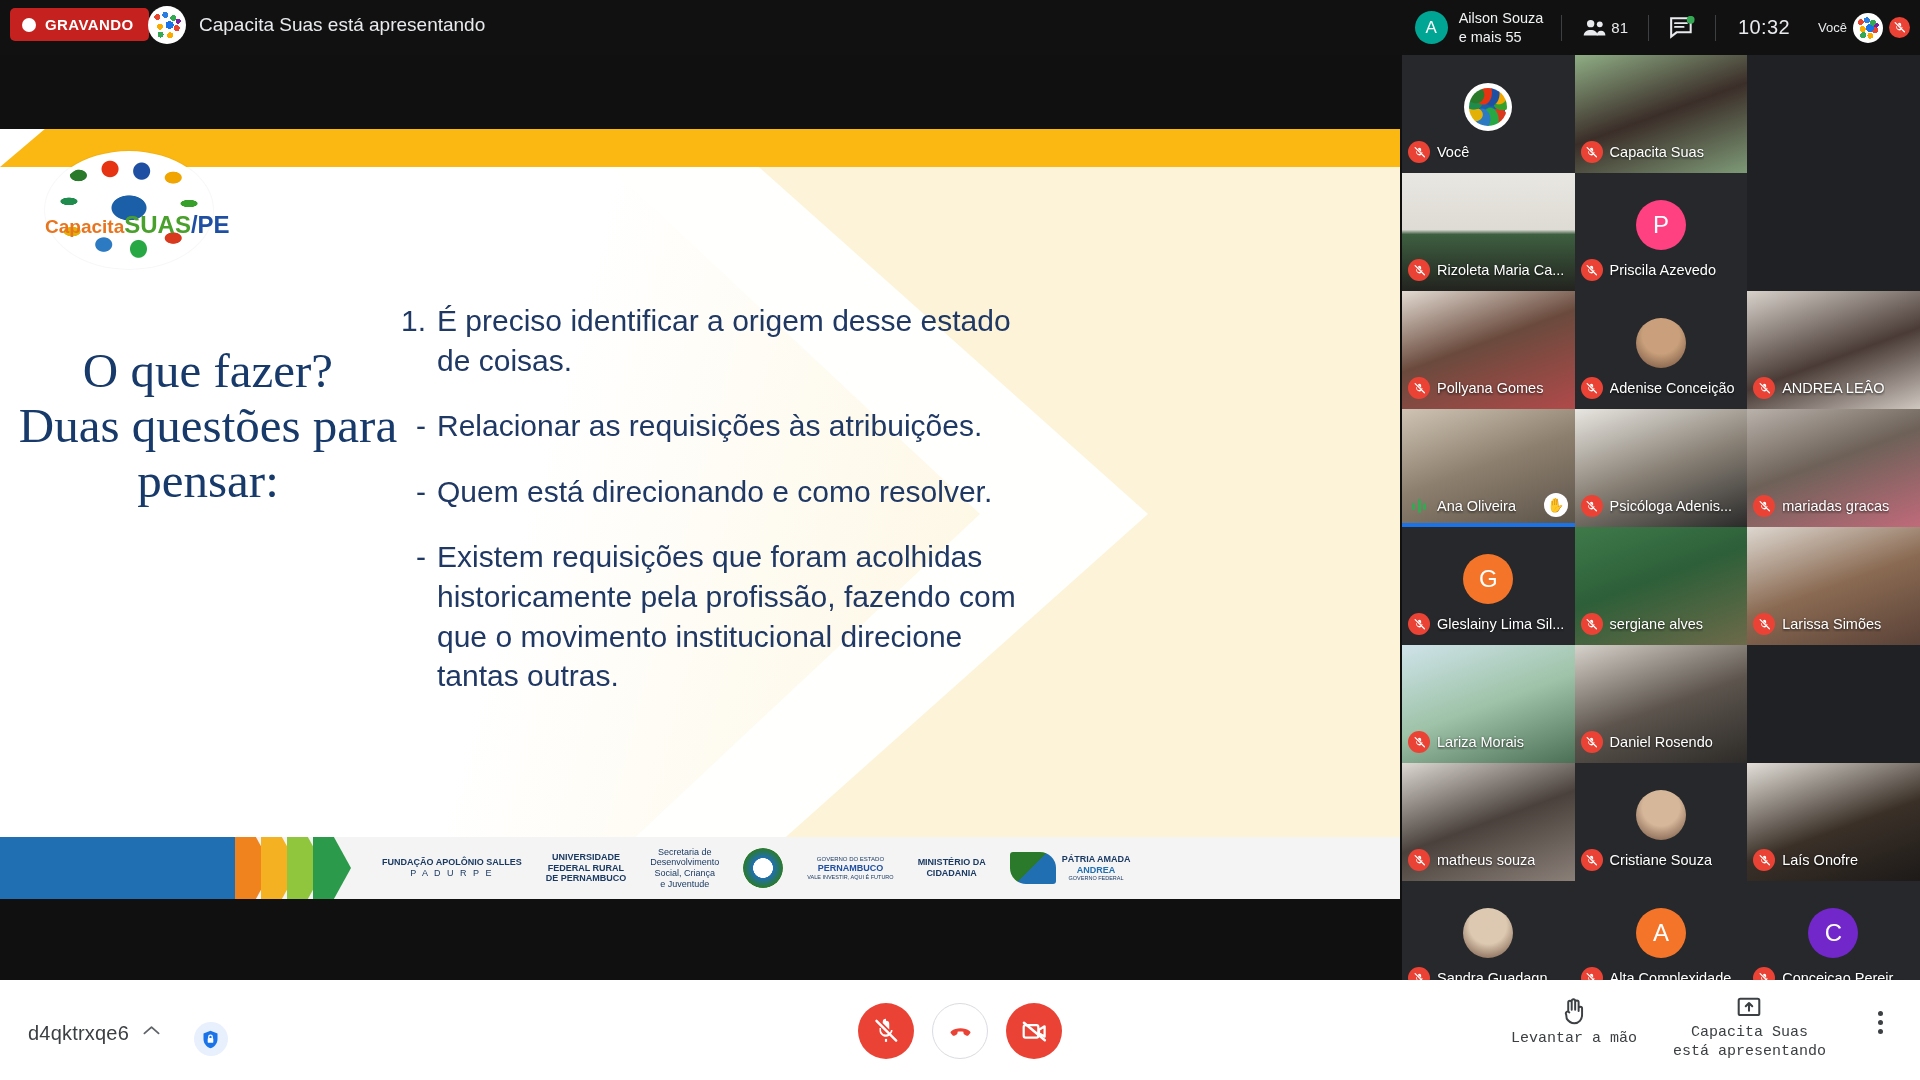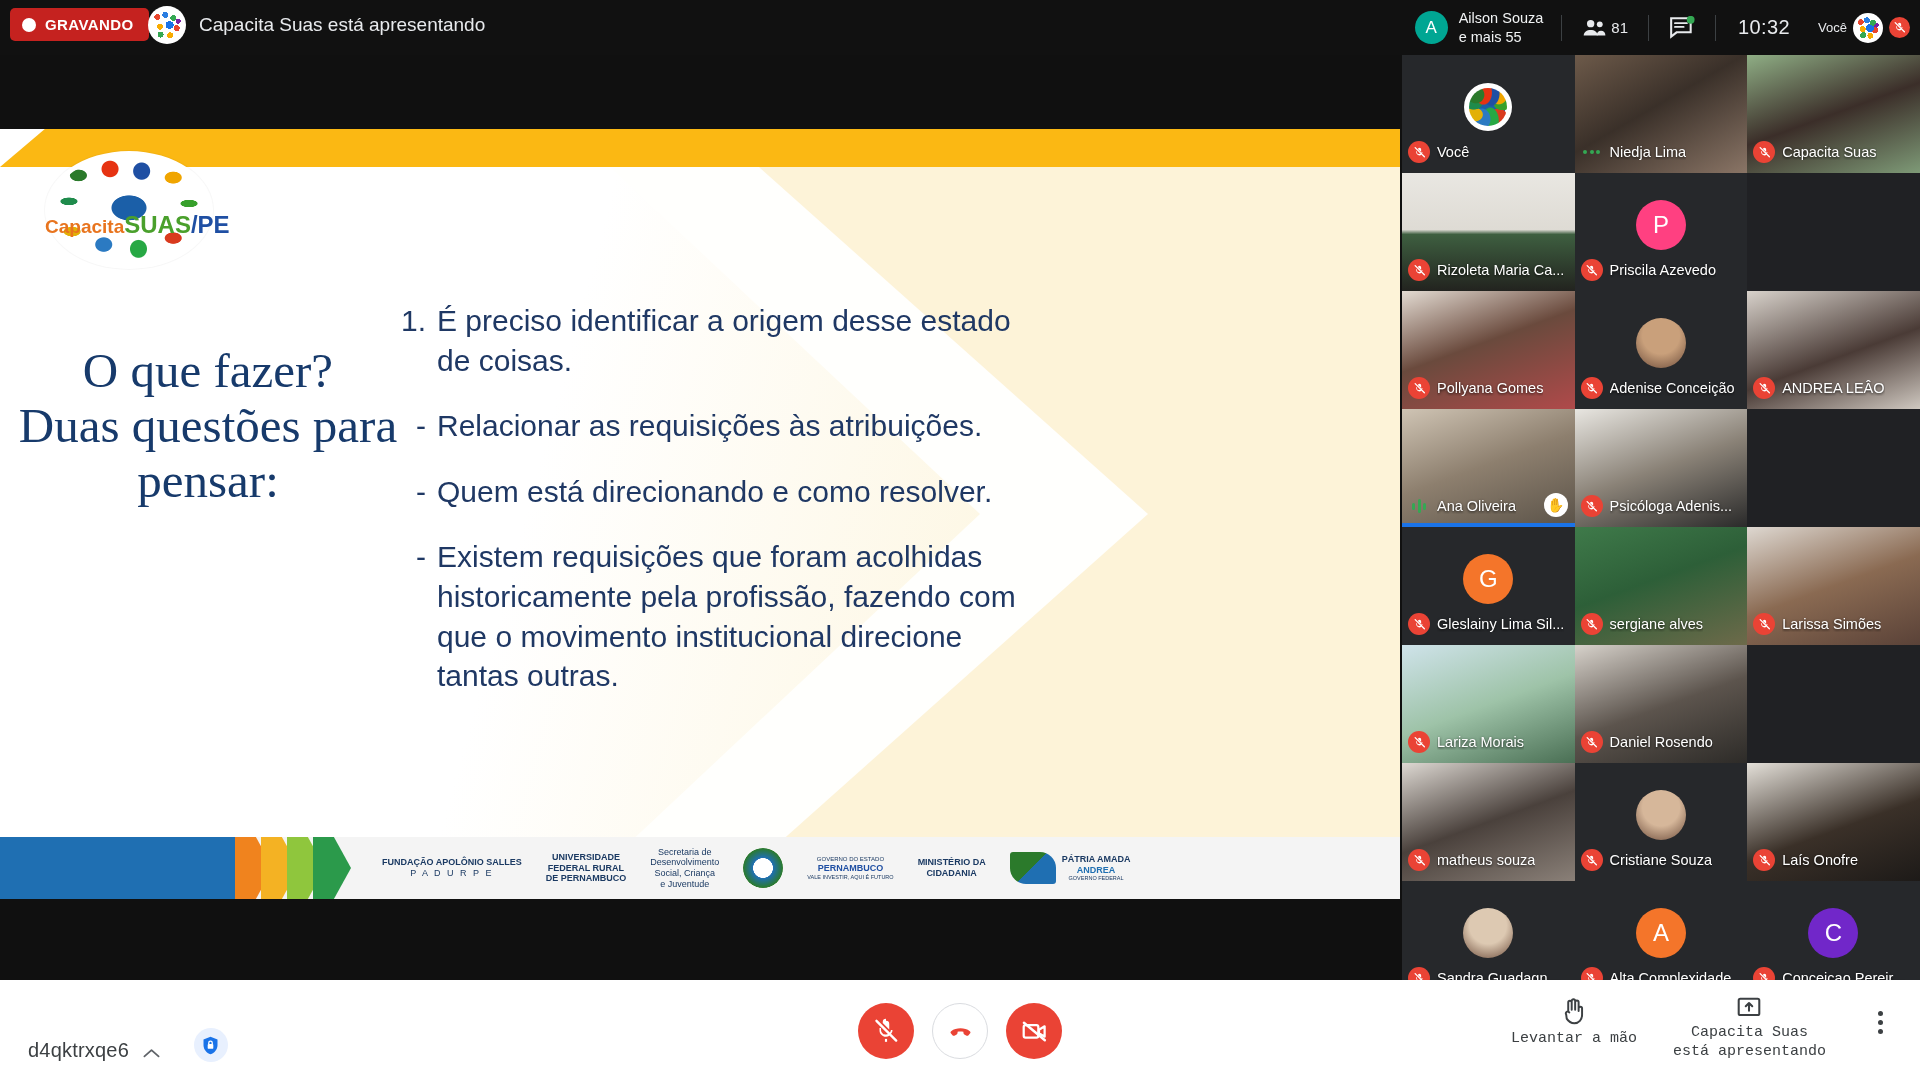--- a/index.html
+++ b/index.html
@@ -111,21 +111,21 @@
   .levels i { display:block; width:3px; background:#34a853; border-radius:2px; }
   .dots { width:22px; height:22px; flex:none; display:flex; align-items:center; justify-content:center; gap:2.5px; }
   .dots i { display:block; width:4px; height:4px; border-radius:50%; background:#34a853; }
   .pname { color:#fff; font-size:14.5px; white-space:nowrap; overflow:hidden; text-overflow:ellipsis;
     text-shadow:0 1px 3px rgba(0,0,0,.85); max-width:130px; }
   .handraise { position:absolute; right:7px; bottom:10px; width:24px; height:24px; border-radius:50%;
     background:#fff; display:flex; align-items:center; justify-content:center; font-size:14px; }
 
   
   #bottombar { position:absolute; left:0; bottom:0; width:1920px; height:100px; background:#fff; z-index:50; }
-  #meetcode { position:absolute; left:28px; top:48px; display:flex; align-items:flex-end; gap:14px; }
+  #meetcode { position:absolute; left:28px; top:42px; display:flex; align-items:flex-start; gap:14px; }
   #meetcode-text { color:#3c4043; font-size:20px; letter-spacing:.2px; }
   #chev-up { color:#5f6368; font-size:15px; }
   #shield { margin-left:20px; width:34px; height:34px; border-radius:50%; background:#e8f0fe;
     display:flex; align-items:center; justify-content:center; }
   #center-ctrl { position:absolute; left:50%; top:23px; transform:translateX(-50%); display:flex; gap:18px; }
   .cbtn { width:56px; height:56px; border-radius:50%; display:flex; align-items:center; justify-content:center; }
   .cbtn.red { background:#ea4335; }
   .cbtn.ghost { background:#fff; border:1px solid #dadce0; }
   #right-ctrl { position:absolute; right:22px; top:16px; display:flex; align-items:flex-start; gap:36px; }
   .rbtn { display:flex; flex-direction:column; align-items:center; gap:4px; min-width:90px;font-family:Liberation Mono, monospace; }
@@ -299,31 +299,20 @@
               <svg width="13" height="13" viewBox="0 0 24 24">
                 <path d="M4 3l17 17" stroke="#fff" stroke-width="2.4" stroke-linecap="round"></path>
                 <path d="M12 3a3 3 0 013 3v5.2L9 5.6V6a3 3 0 013-3z" fill="#fff"></path>
                 <path d="M17.5 11a5.5 5.5 0 01-8 4.9l1.5-1.5A4 4 0 0016 11zM7.2 9.6V11a4.8 4.8 0 007.2 4.1l1.2 1.2A6.4 6.4 0 015.8 11V9.6z" fill="#fff"></path>
               </svg>
             </span>
             <span class="pname">Você</span>
           </div>
         </div>
         <div class="tile">
-          <div class="vid" style="background: linear-gradient(150deg, rgb(109, 90, 74) 0%, rgb(58, 48, 41) 45%, rgb(138, 117, 102) 100%);"></div>
-          <div class="namebar">
-            <span class="dots">
-              <i></i>
-              <i></i>
-              <i></i>
-            </span>
-            <span class="pname">Niedja Lima</span>
-          </div>
-        </div>
-        <div class="tile">
           <div class="vid" style="background: linear-gradient(160deg, rgb(143, 174, 133) 0%, rgb(59, 46, 41) 50%, rgb(126, 154, 119) 100%);"></div>
           <div class="namebar">
             <span class="micoff">
               <svg width="13" height="13" viewBox="0 0 24 24">
                 <path d="M4 3l17 17" stroke="#fff" stroke-width="2.4" stroke-linecap="round"></path>
                 <path d="M12 3a3 3 0 013 3v5.2L9 5.6V6a3 3 0 013-3z" fill="#fff"></path>
                 <path d="M17.5 11a5.5 5.5 0 01-8 4.9l1.5-1.5A4 4 0 0016 11zM7.2 9.6V11a4.8 4.8 0 007.2 4.1l1.2 1.2A6.4 6.4 0 015.8 11V9.6z" fill="#fff"></path>
               </svg>
             </span>
             <span class="pname">Capacita Suas</span>
@@ -418,20 +407,33 @@
           <div class="vid" style="background: linear-gradient(160deg, rgb(232, 230, 225) 0%, rgb(138, 130, 119) 50%, rgb(42, 42, 42) 100%);"></div>
           <div class="namebar">
             <span class="micoff">
               <svg width="13" height="13" viewBox="0 0 24 24">
                 <path d="M4 3l17 17" stroke="#fff" stroke-width="2.4" stroke-linecap="round"></path>
                 <path d="M12 3a3 3 0 013 3v5.2L9 5.6V6a3 3 0 013-3z" fill="#fff"></path>
                 <path d="M17.5 11a5.5 5.5 0 01-8 4.9l1.5-1.5A4 4 0 0016 11zM7.2 9.6V11a4.8 4.8 0 007.2 4.1l1.2 1.2A6.4 6.4 0 015.8 11V9.6z" fill="#fff"></path>
               </svg>
             </span>
             <span class="pname">Psicóloga Adenis...</span>
+          </div>
+        </div>
+        <div class="tile">
+          <div class="vid" style="background: linear-gradient(160deg, rgb(185, 178, 171) 0%, rgb(109, 97, 88) 45%, rgb(192, 106, 122) 100%);"></div>
+          <div class="namebar">
+            <span class="micoff">
+              <svg width="13" height="13" viewBox="0 0 24 24">
+                <path d="M4 3l17 17" stroke="#fff" stroke-width="2.4" stroke-linecap="round"></path>
+                <path d="M12 3a3 3 0 013 3v5.2L9 5.6V6a3 3 0 013-3z" fill="#fff"></path>
+                <path d="M17.5 11a5.5 5.5 0 01-8 4.9l1.5-1.5A4 4 0 0016 11zM7.2 9.6V11a4.8 4.8 0 007.2 4.1l1.2 1.2A6.4 6.4 0 015.8 11V9.6z" fill="#fff"></path>
+              </svg>
+            </span>
+            <span class="pname">mariadas gracas</span>
           </div>
         </div>
       </div>
       <div class="prow">
         <div class="tile">
           <div class="vid" style="background: rgb(38, 40, 43);"></div>
           <div class="avatar" style="background: rgb(244, 117, 42);">G</div>
           <div class="namebar">
             <span class="micoff">
               <svg width="13" height="13" viewBox="0 0 24 24">

